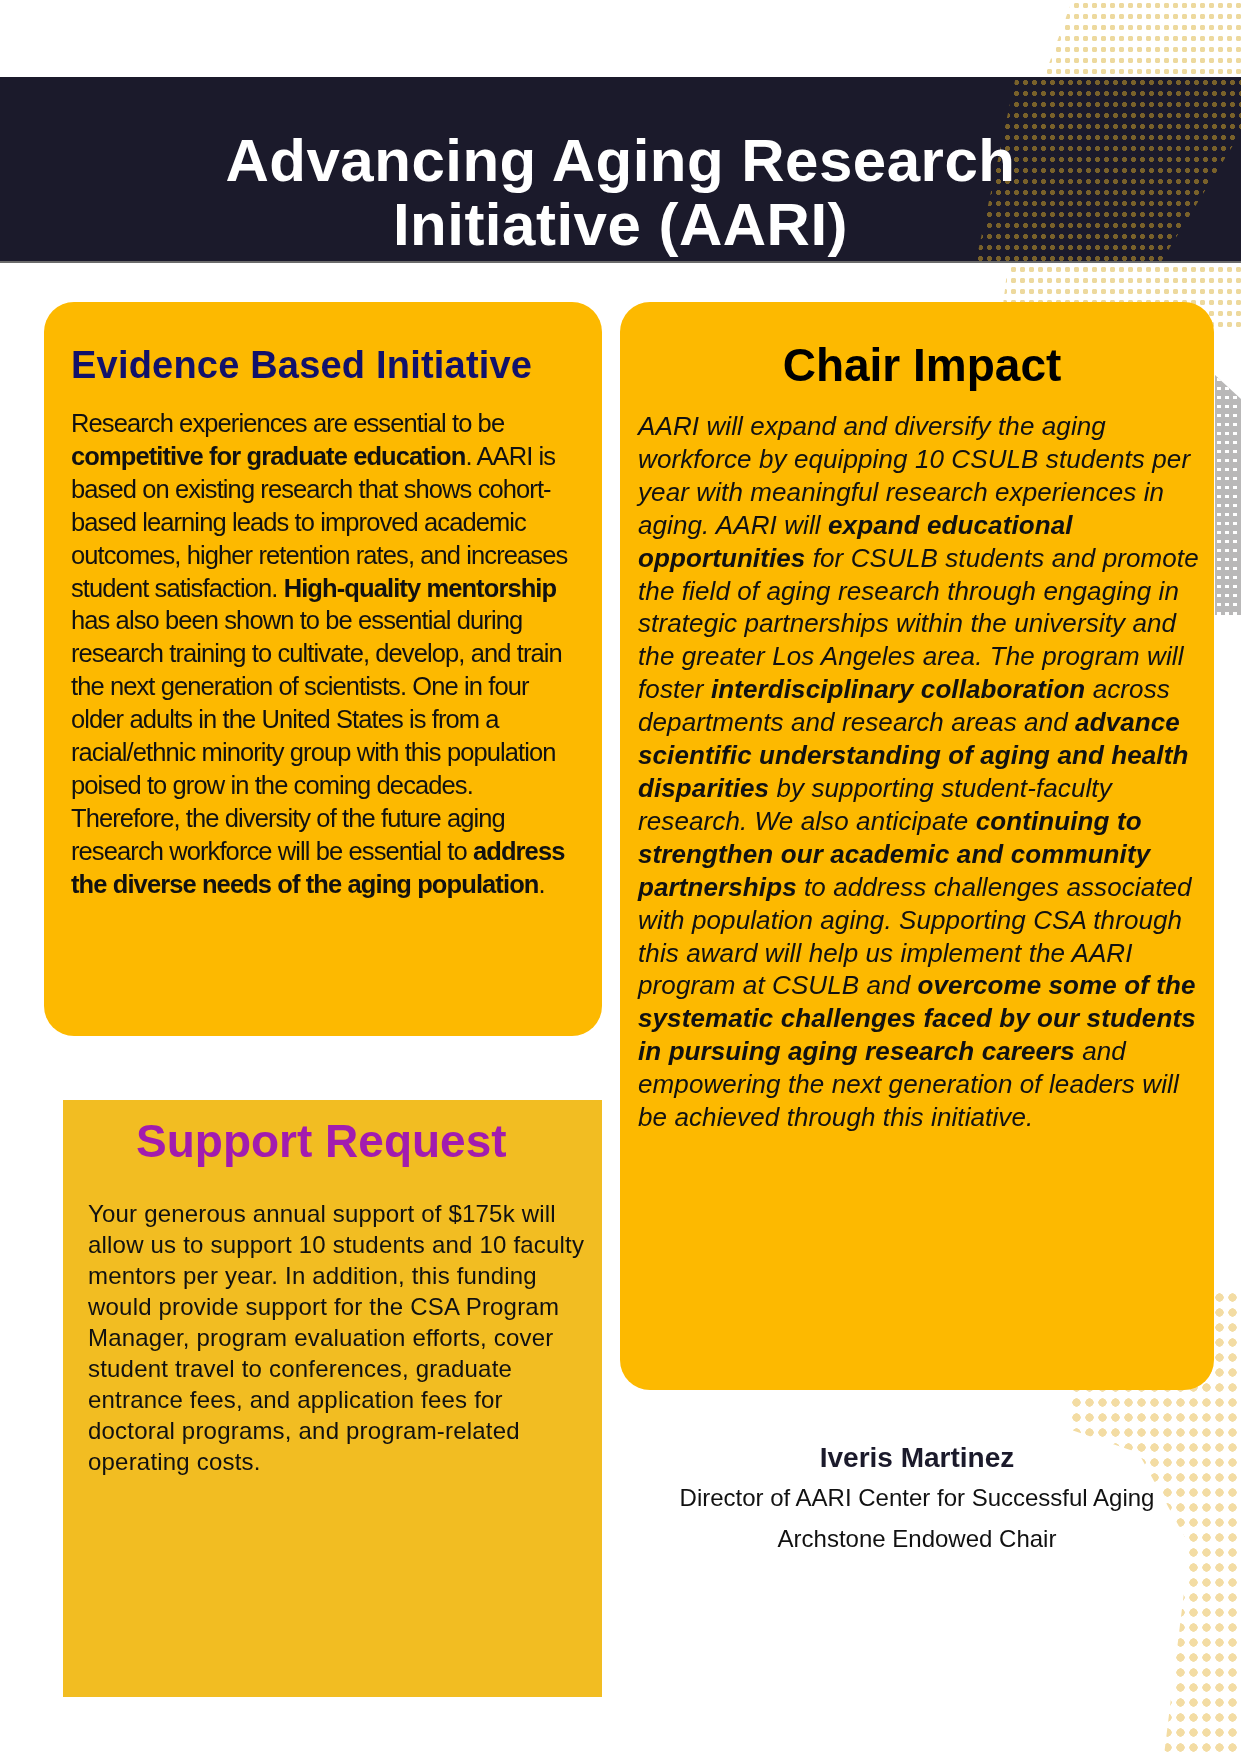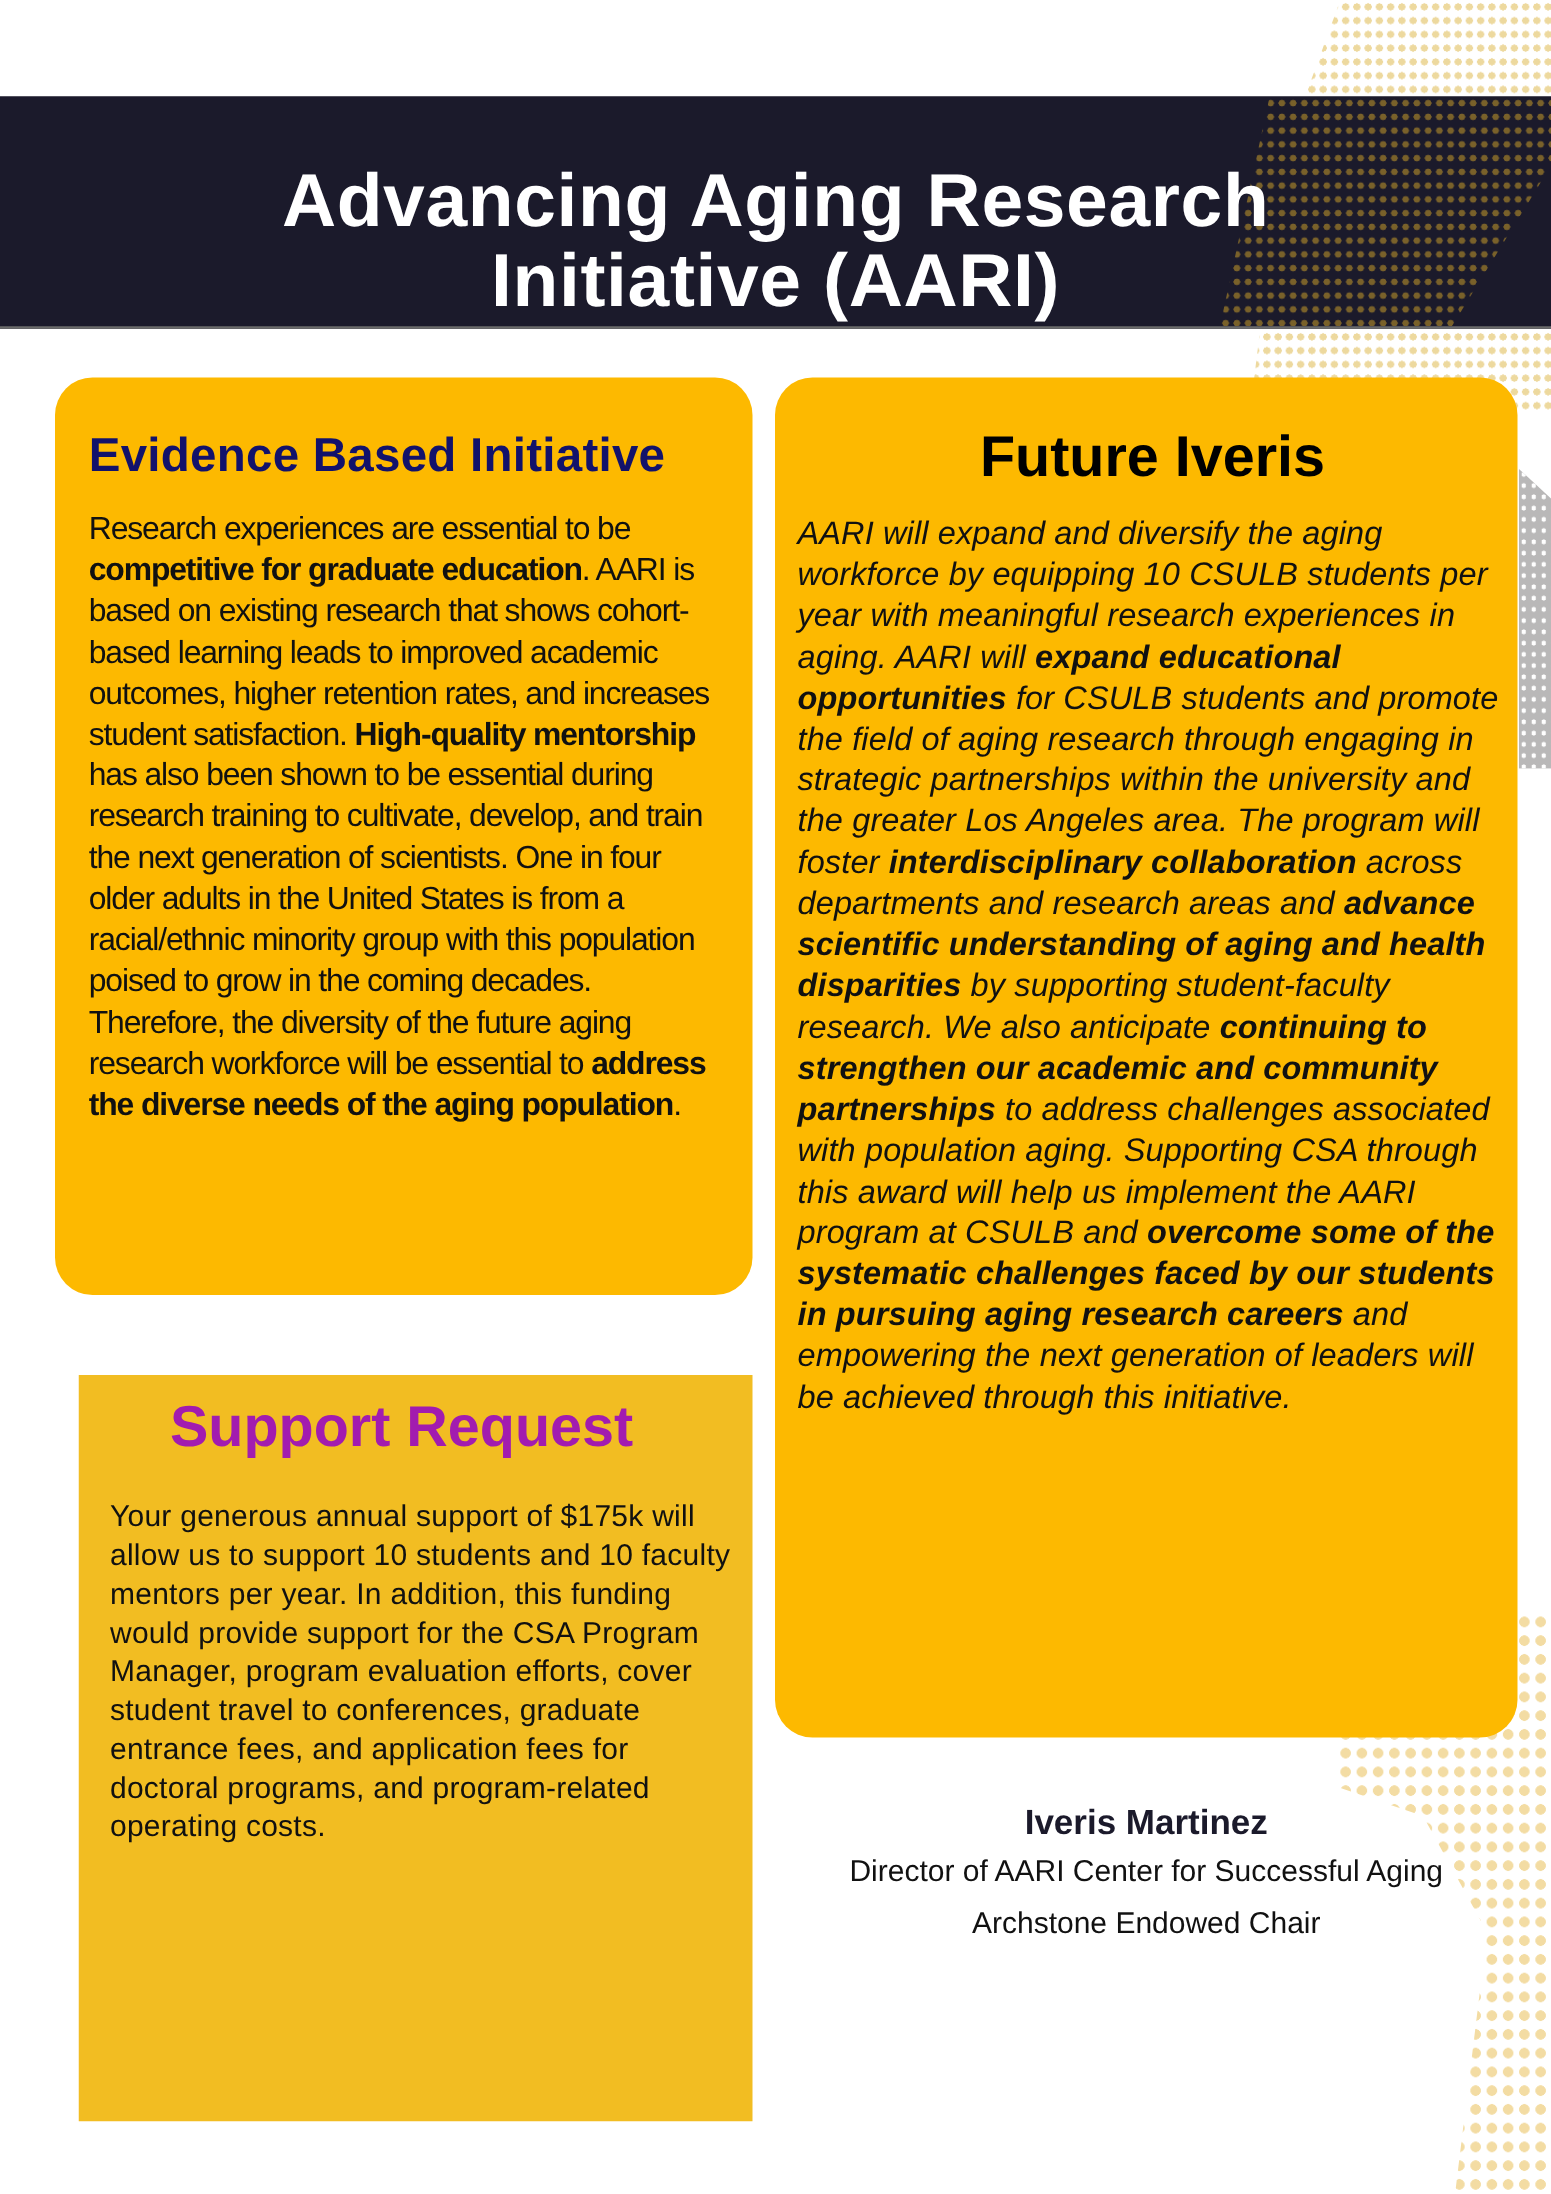--- a/index.html
+++ b/index.html
@@ -86,21 +86,21 @@
     <div>Initiative (AARI)</div>
   </div>
 </div>
 
 <section class="card card-evidence">
   <h2 class="h-evidence">Evidence Based Initiative</h2>
   <div class="body-evidence"><span>Research experiences are essential to be </span><b>competitive for graduate education</b><span>. AARI is based on existing research that shows cohort-based learning leads to improved academic outcomes, higher retention rates, and increases student satisfaction.  </span><b>High-quality mentorship</b><span> has also been shown to be essential during research training to cultivate, develop, and train the next generation of scientists. One in four older adults in the United States is from a racial/ethnic minority group with this population poised to grow in the coming decades. Therefore, the diversity of the future aging research workforce will be essential to </span><b>address the diverse needs of the aging population</b><span>.</span></div>
 </section>
 
 <section class="card card-impact">
-  <h2 class="h-impact">Future Iveris</h2>
+  <h2 class="h-impact">Chair Impact</h2>
   <div class="body-impact"><span>AARI will expand and diversify the aging workforce by equipping 10 CSULB students per year with meaningful research experiences in aging.  AARI will </span><b>expand educational opportunities</b><span> for CSULB students and promote the field of aging research through engaging in strategic partnerships within the university and the greater Los Angeles area. The program will foster </span><b>interdisciplinary collaboration</b><span> across departments and research areas and </span><b>advance scientific understanding of aging and health disparities</b><span> by supporting student-faculty research.  We also anticipate </span><b>continuing to strengthen our academic and community partnerships</b><span> to address challenges associated with population aging. Supporting CSA through this award will help us implement the AARI program at CSULB and </span><b>overcome some of the systematic challenges faced by our students in pursuing aging research careers</b><span> and empowering the next generation of leaders will be achieved through this initiative.</span></div>
 </section>
 
 <section class="card card-support">
   <h2 class="h-support">Support Request</h2>
   <div class="body-support">Your generous annual support of $175k will allow us to support 10 students and 10 faculty mentors per year. In addition, this funding would provide support for the CSA Program Manager, program evaluation efforts, cover student travel to conferences, graduate entrance fees, and application fees for doctoral programs, and program-related operating costs.</div>
 </section>
 
 <section class="contact">
   <div class="contact-name">Iveris Martinez</div>

